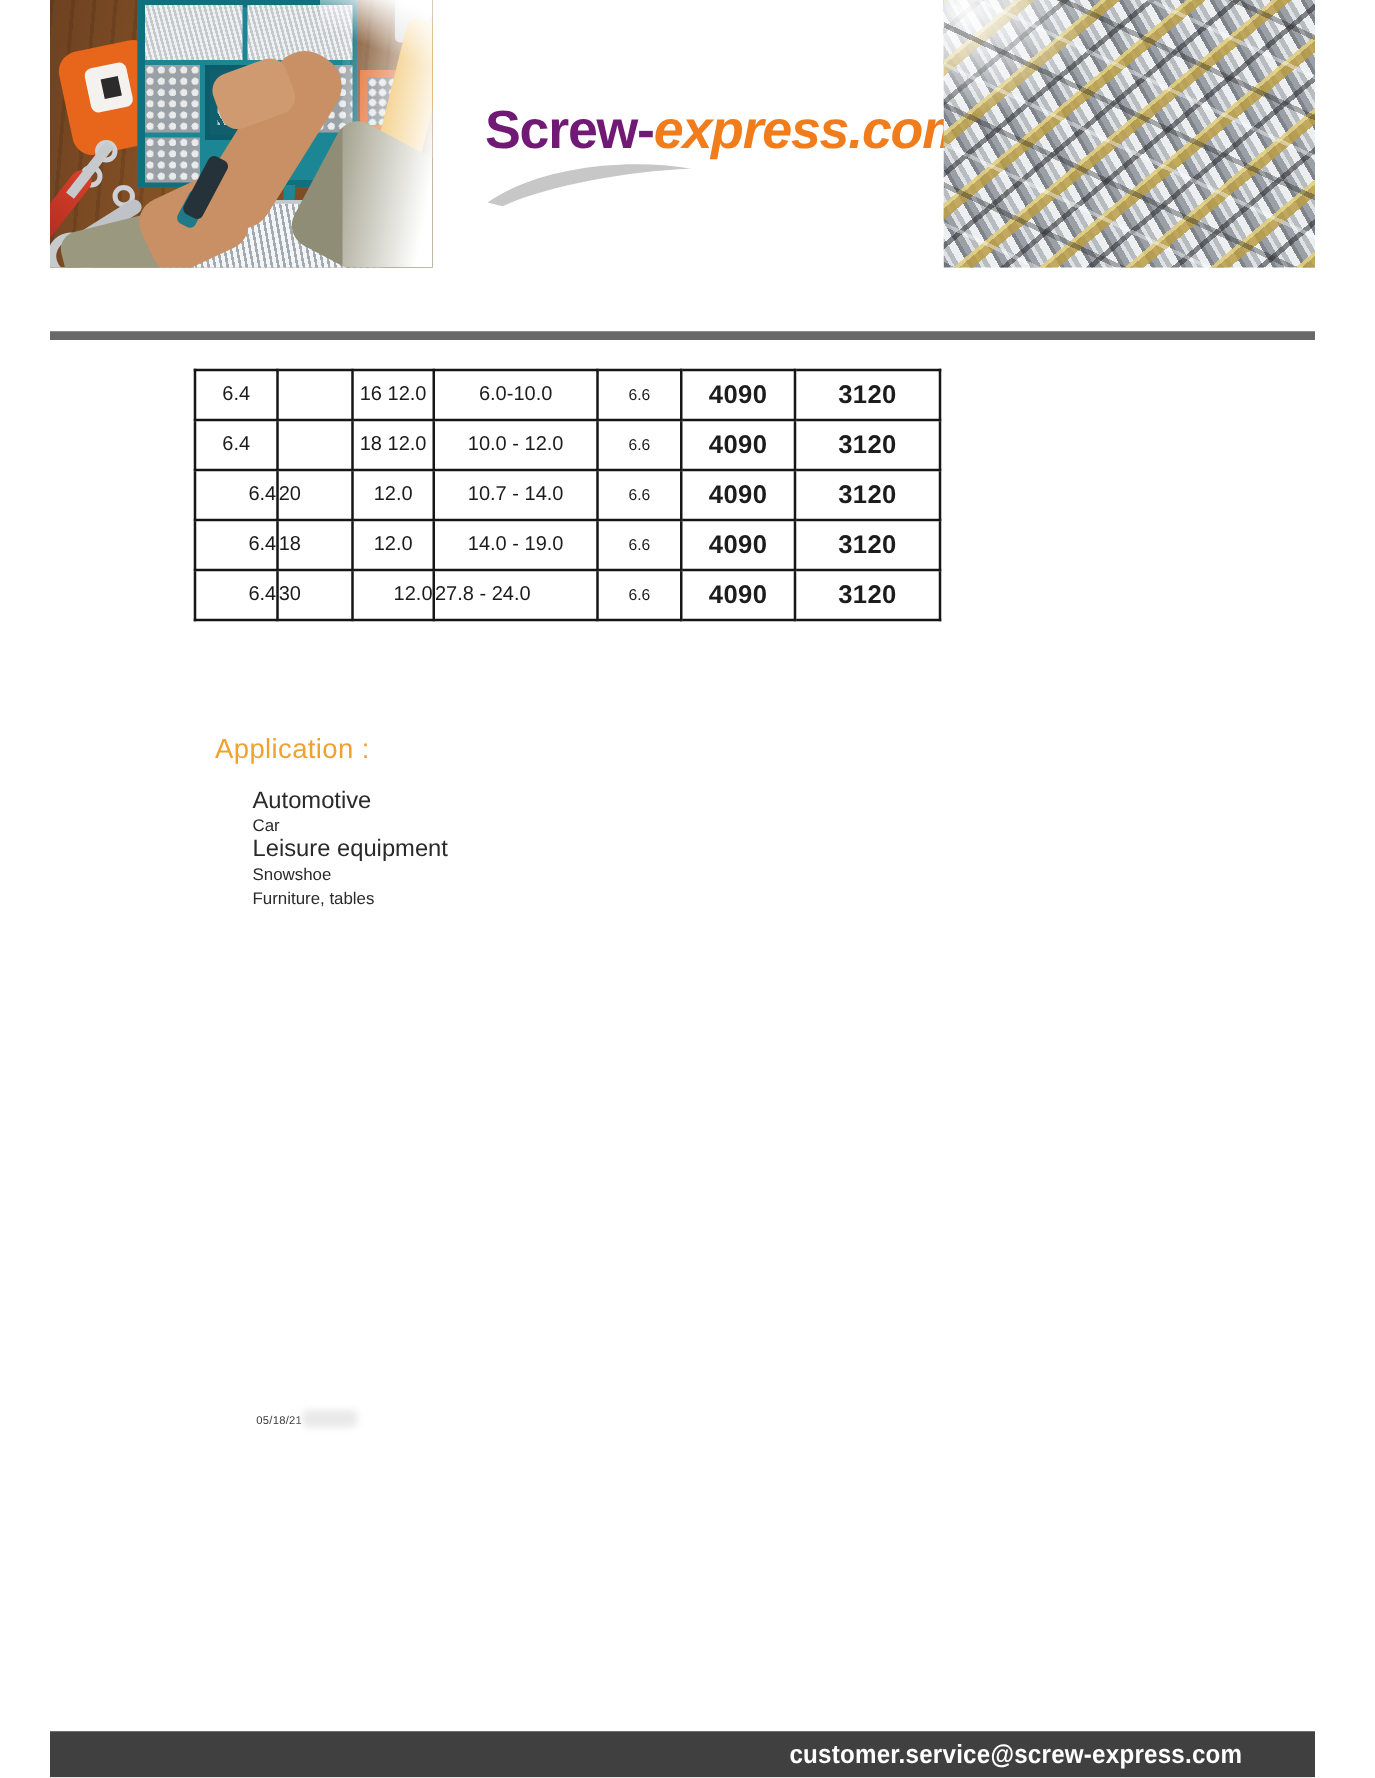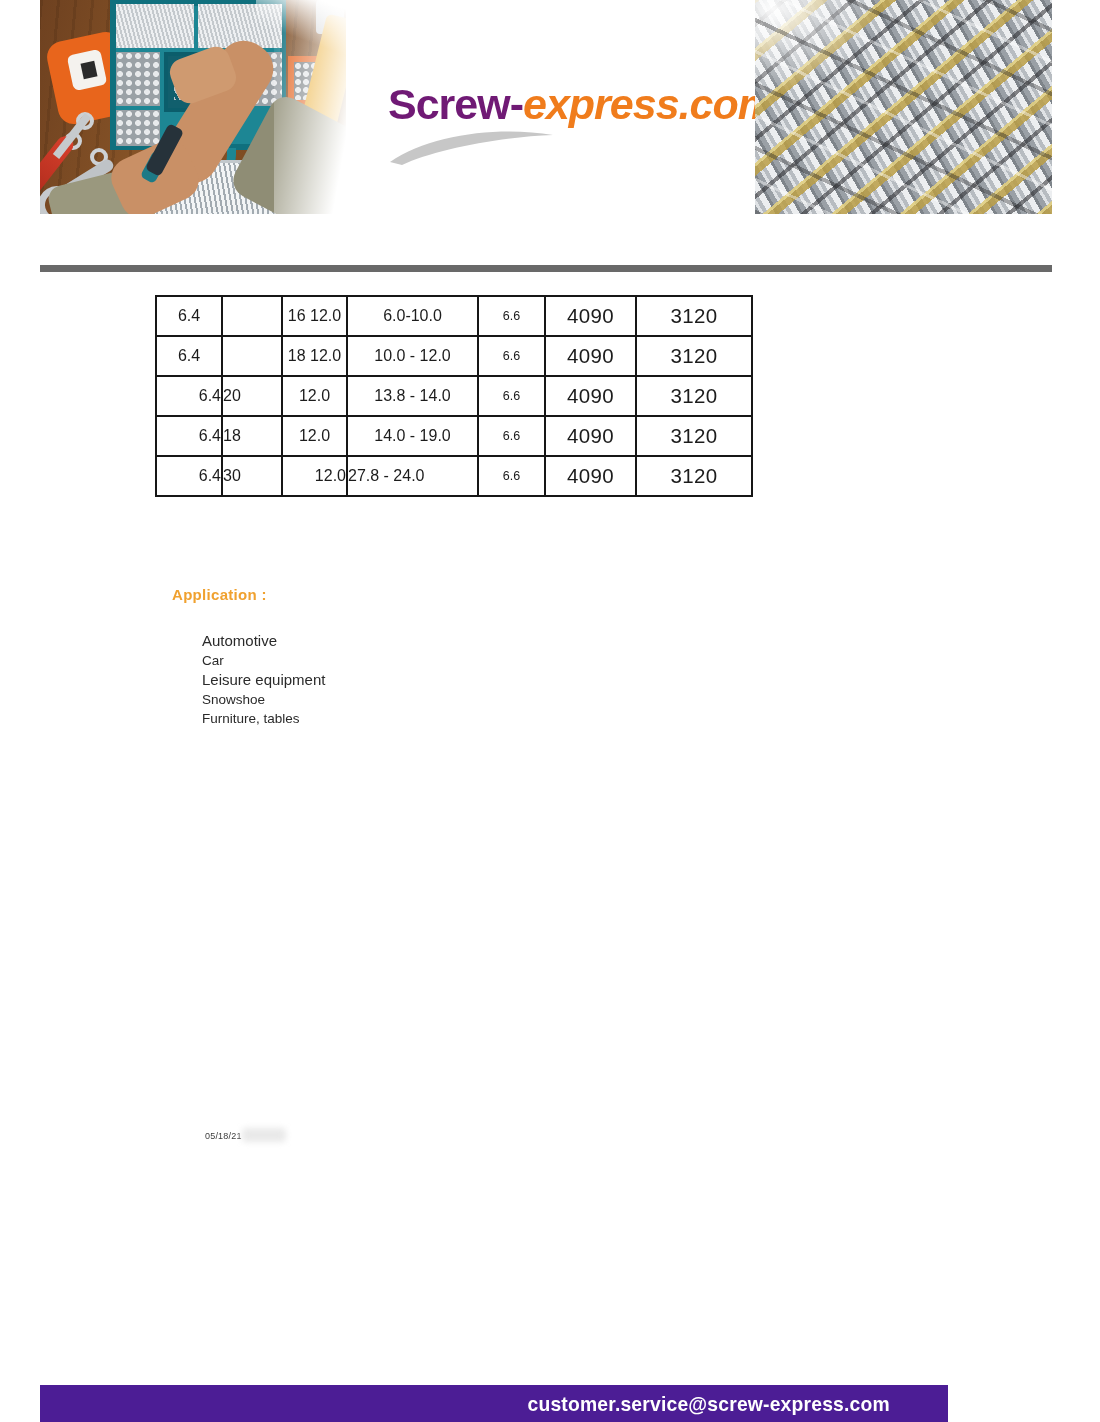--- a/index.html
+++ b/index.html
@@ -76,35 +76,35 @@
     display:flex;align-items:center;justify-content:center;}
   .banner-title{color:#fff;font-weight:bold;font-size:45px;letter-spacing:0;
     transform:scaleX(.82);transform-origin:center;white-space:nowrap;}
   .strip{position:absolute;left:40px;top:265px;width:1012px;height:7px;background:#696969;}
 
   
   .sheet-table{position:absolute;left:155px;top:295px;border-collapse:collapse;table-layout:fixed;}
   .sheet-table td{border:2px solid #161616;height:38px;padding:0;text-align:center;vertical-align:middle;
     font-size:16px;color:#1c1c1c;overflow:visible;white-space:nowrap;}
   .sheet-table td.sm{font-size:12.5px;}
-  .sheet-table td.big{font-size:20.5px;letter-spacing:.3px;}
+  .sheet-table td.big{font-size:20.5px;letter-spacing:.3px;font-weight:bold;}
   .sheet-table td.ra{text-align:right;}
   .sheet-table td.la{text-align:left;}
 
   
-  .app-heading{position:absolute;left:172px;top:586px;font-size:15px;font-weight:bold;color:#f0a12f;letter-spacing:.3px;}
+  .app-heading{position:absolute;left:172px;top:586px;font-size:22px;font-weight:normal;color:#f0a12f;letter-spacing:.3px;}
   .app-list{position:absolute;left:202px;top:631px;color:#2a2a2a;}
-  .app-item{font-size:15px;line-height:19.5px;}
+  .app-item{font-size:19px;line-height:19.5px;}
   .app-item.small{font-size:13.5px;}
 
   
   .doc-date{position:absolute;left:205px;top:1131px;font-size:9px;color:#3c3c3c;letter-spacing:.2px;}
   .smudge{position:absolute;left:242px;top:1128px;width:44px;height:14px;background:#e9e9e9;
     filter:blur(3px);border-radius:4px;}
-  .footer-bar{position:absolute;left:40px;top:1385px;width:908px;height:37px;background:#4c1d95;
+  .footer-bar{position:absolute;left:40px;top:1385px;width:1012px;height:37px;background:#404040;
     display:flex;align-items:center;justify-content:flex-end;padding-right:58px;box-sizing:border-box;}
   .footer-email{color:#fff;font-weight:bold;font-size:21px;letter-spacing:.2px;
     transform:scaleX(.92);transform-origin:right center;white-space:nowrap;}
 </style>
 </head>
 <body>
 
 <div class="page">
 
   <div class="photo-left">
@@ -185,21 +185,21 @@
         <td>18 12.0</td>
         <td>10.0 - 12.0</td>
         <td class="sm">6.6</td>
         <td class="big">4090</td>
         <td class="big">3120</td>
       </tr>
       <tr>
         <td class="ra">6.4</td>
         <td class="la">20</td>
         <td>12.0</td>
-        <td>13.8 - 14.0</td>
+        <td>10.7 - 14.0</td>
         <td class="sm">6.6</td>
         <td class="big">4090</td>
         <td class="big">3120</td>
       </tr>
       <tr>
         <td class="ra">6.4</td>
         <td class="la">18</td>
         <td>12.0</td>
         <td>14.0 - 19.0</td>
         <td class="sm">6.6</td>

